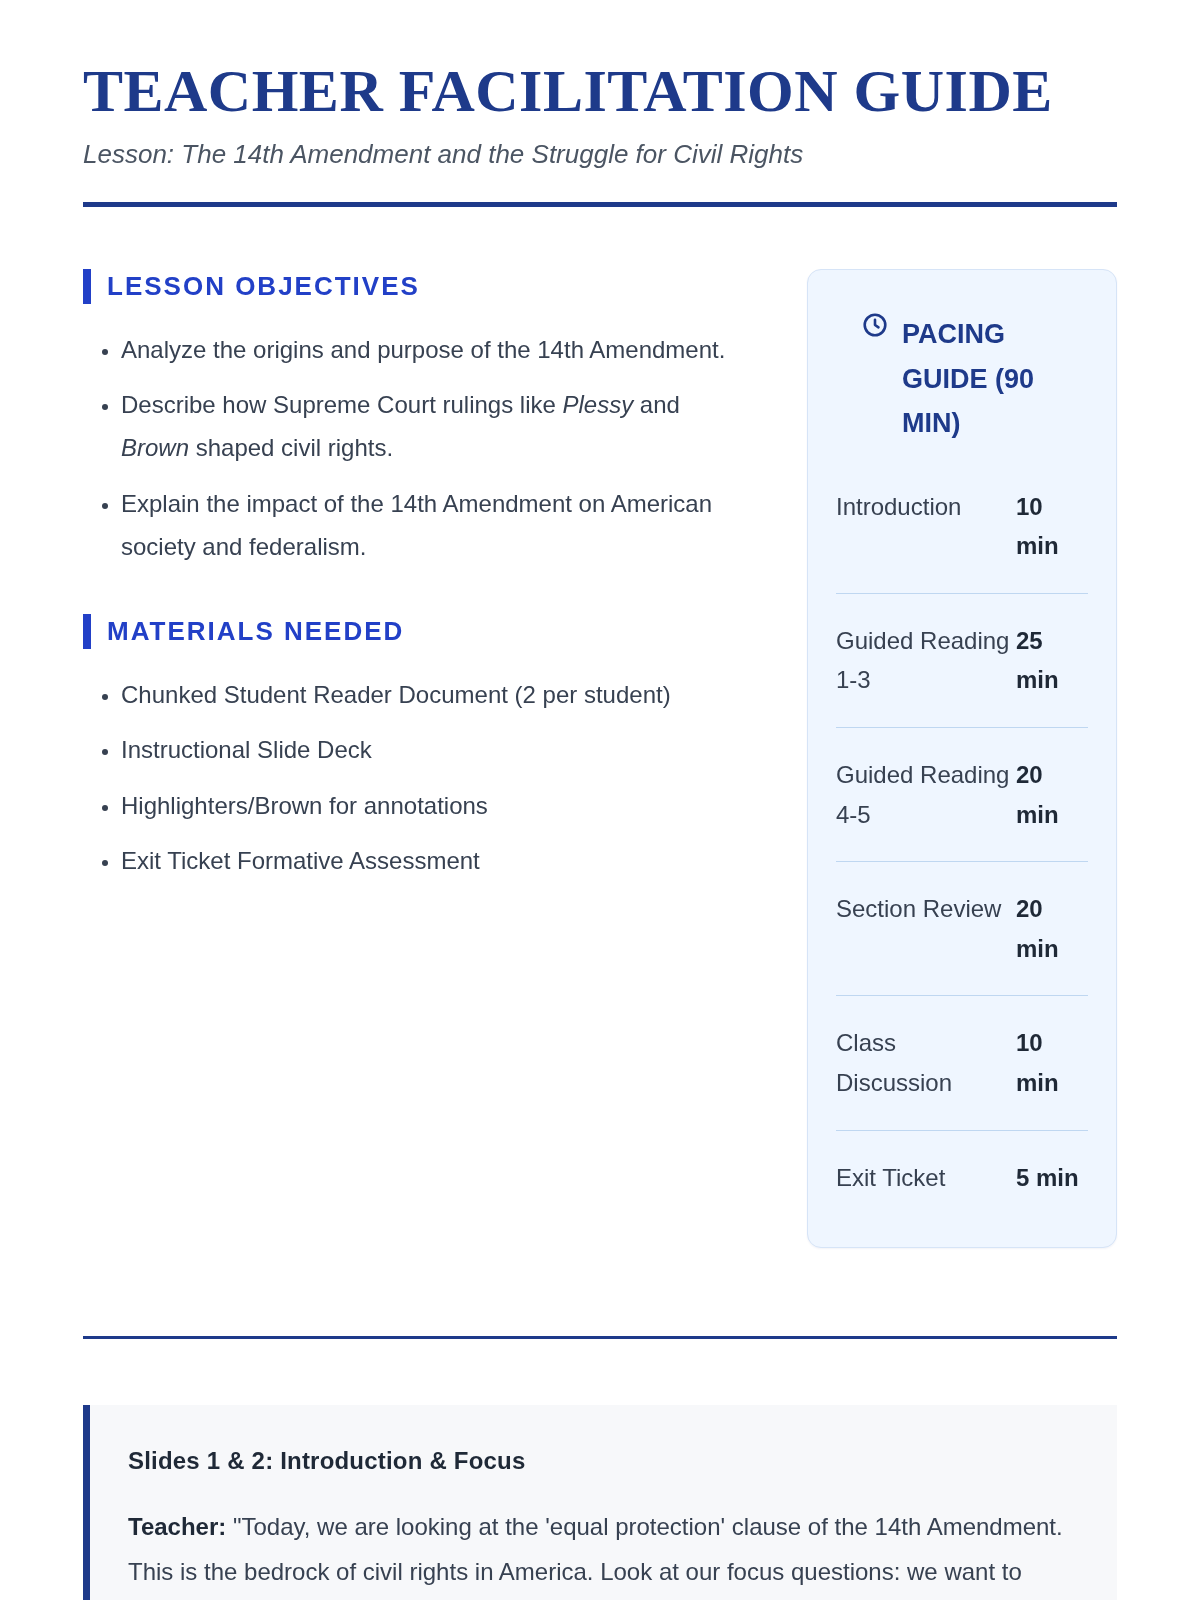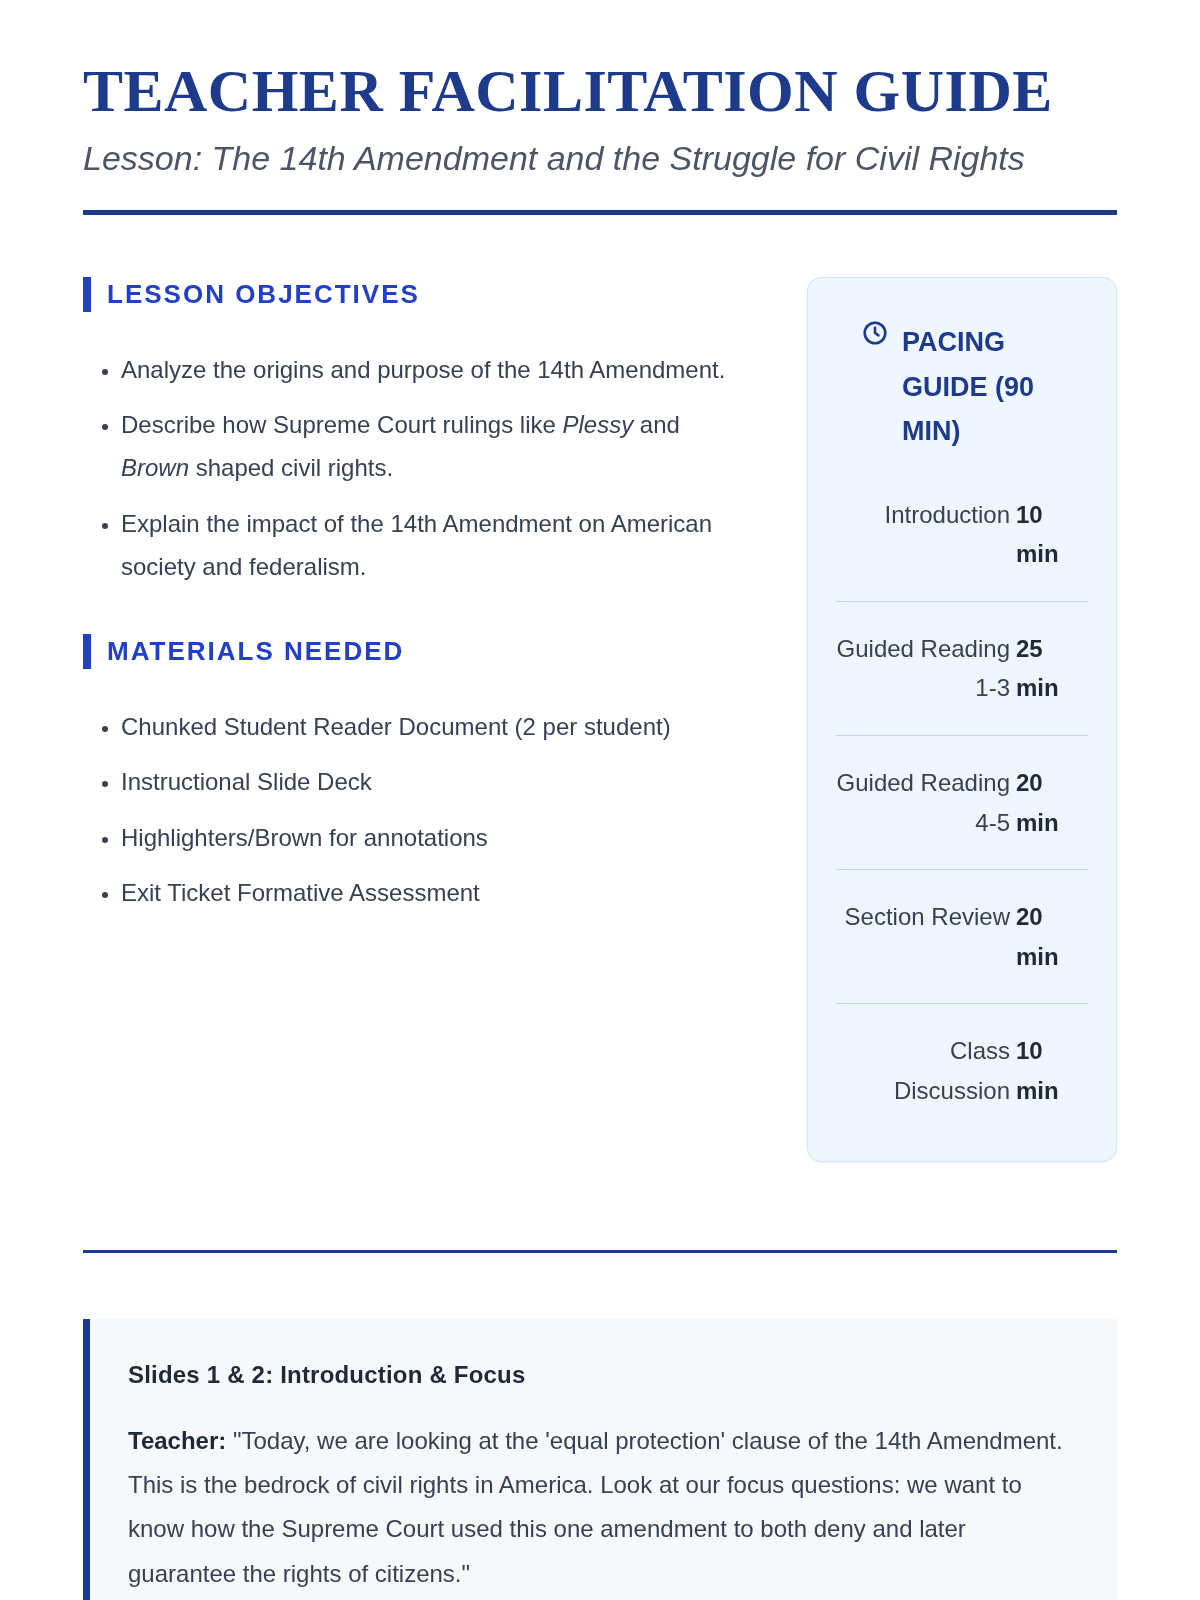--- a/index.html
+++ b/index.html
@@ -28,21 +28,21 @@
   .doc-title {
     font-family: "Liberation Serif", serif;
     font-weight: 700;
     font-size: 60px;
     line-height: 1.05;
     letter-spacing: 0.5px;
     color: var(--navy);
   }
   .doc-subtitle {
     margin-top: 16px;
-    font-size: 34px;
+    font-size: 26px;
     font-style: italic;
     color: var(--gray);
   }
   .header-rule {
     margin-top: 32px;
     height: 5px;
     background: var(--navy);
     border: none;
   }
 
@@ -53,21 +53,21 @@
   .section-heading {
     display: flex; align-items: center;
     border-left: 8px solid var(--royal);
     padding-left: 16px;
     font-size: 26px;
     font-weight: 700;
     letter-spacing: 2px;
     color: var(--royal);
     line-height: 1.35;
   }
-  .bullet-list { margin-top: 36px; padding-left: 38px; list-style: disc; }
+  .bullet-list { margin-top: 24px; padding-left: 38px; list-style: disc; }
   .bullet-list li {
     font-size: 24px;
     line-height: 1.8;
     color: var(--body);
     margin-bottom: 12px;
   }
   .bullet-list li::marker { color: var(--body); font-size: 20px; }
   .it { font-style: italic; }
   .materials-section { margin-top: 46px; }
 
@@ -102,21 +102,20 @@
     gap: 6px;
     padding: 27px 0;
     border-bottom: 1px solid var(--divider);
   }
   .pacing-row:last-child { border-bottom: none; padding-bottom: 10px; }
   .pacing-label {
     flex: 1;
     font-size: 24px;
     line-height: 1.65;
     color: var(--body);
-    text-align: right;
   }
   .pacing-value {
     flex: none;
     width: 72px;
     font-size: 24px;
     line-height: 1.65;
     font-weight: 700;
     color: var(--dark);
   }
 
@@ -215,20 +214,24 @@
         <span class="pacing-value">20 min</span>
       </div>
       <div class="pacing-row">
         <span class="pacing-label">Section Review</span>
         <span class="pacing-value">20 min</span>
       </div>
       <div class="pacing-row">
         <span class="pacing-label">Class Discussion</span>
         <span class="pacing-value">10 min</span>
       </div>
+      <div class="pacing-row">
+        <span class="pacing-label">Exit Ticket</span>
+        <span class="pacing-value">5 min</span>
+      </div>
     </aside>
 
   </div>
 
   <section class="script-section">
     <hr class="script-rule">
 
     <div class="script-block">
       <h3 class="script-block-title">Slides 1 &amp; 2: Introduction &amp; Focus</h3>
       <p class="script-quote">

